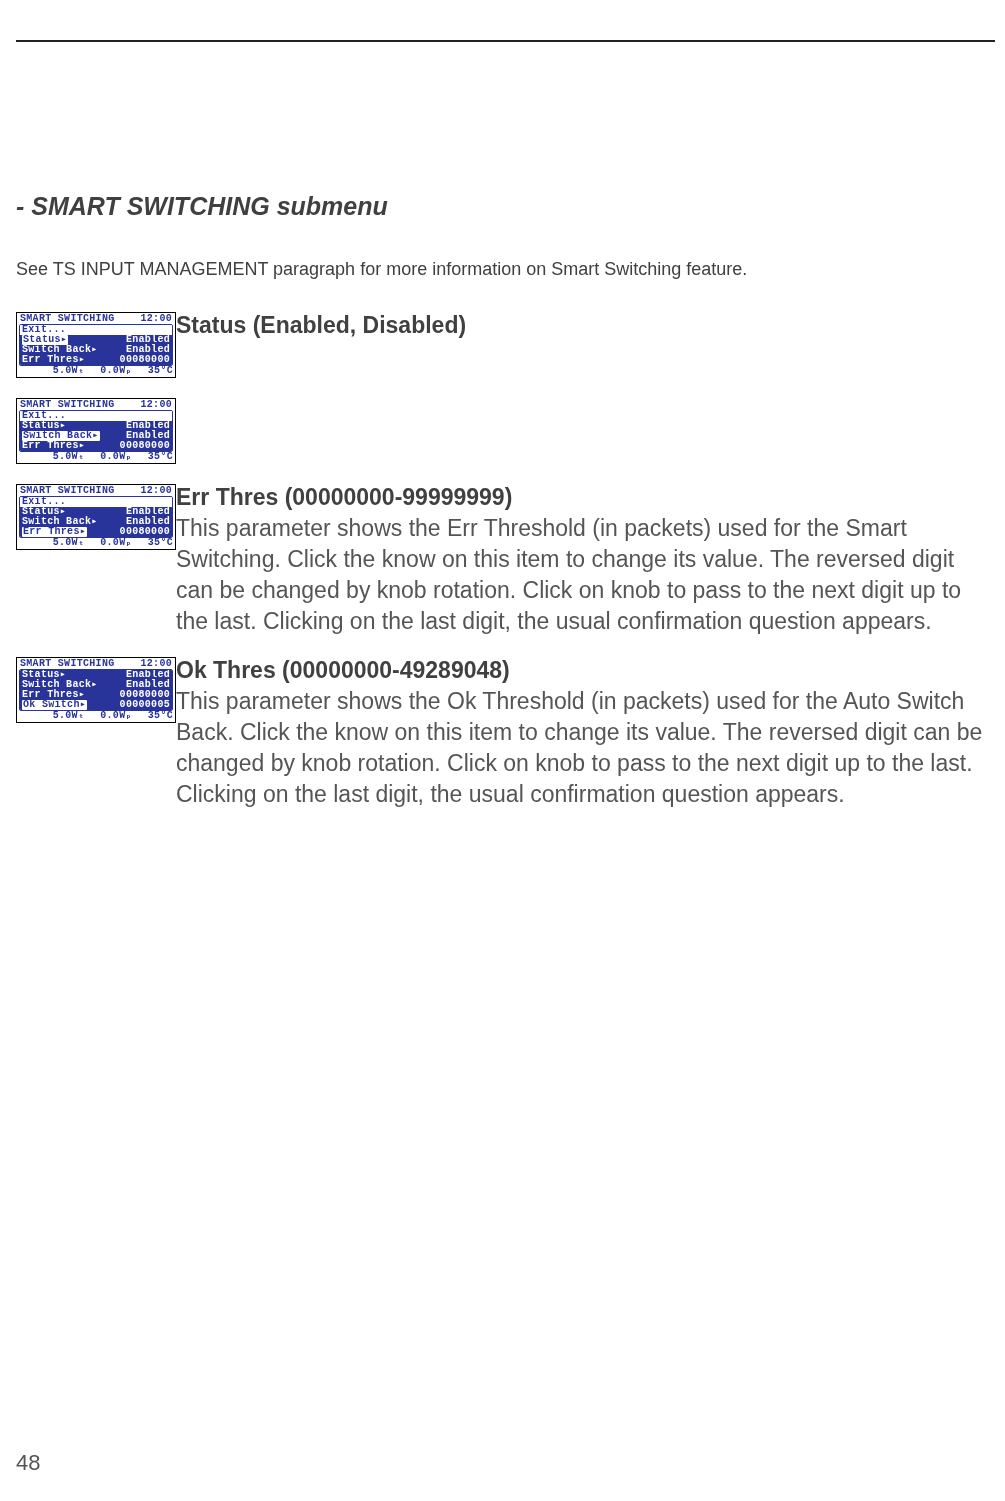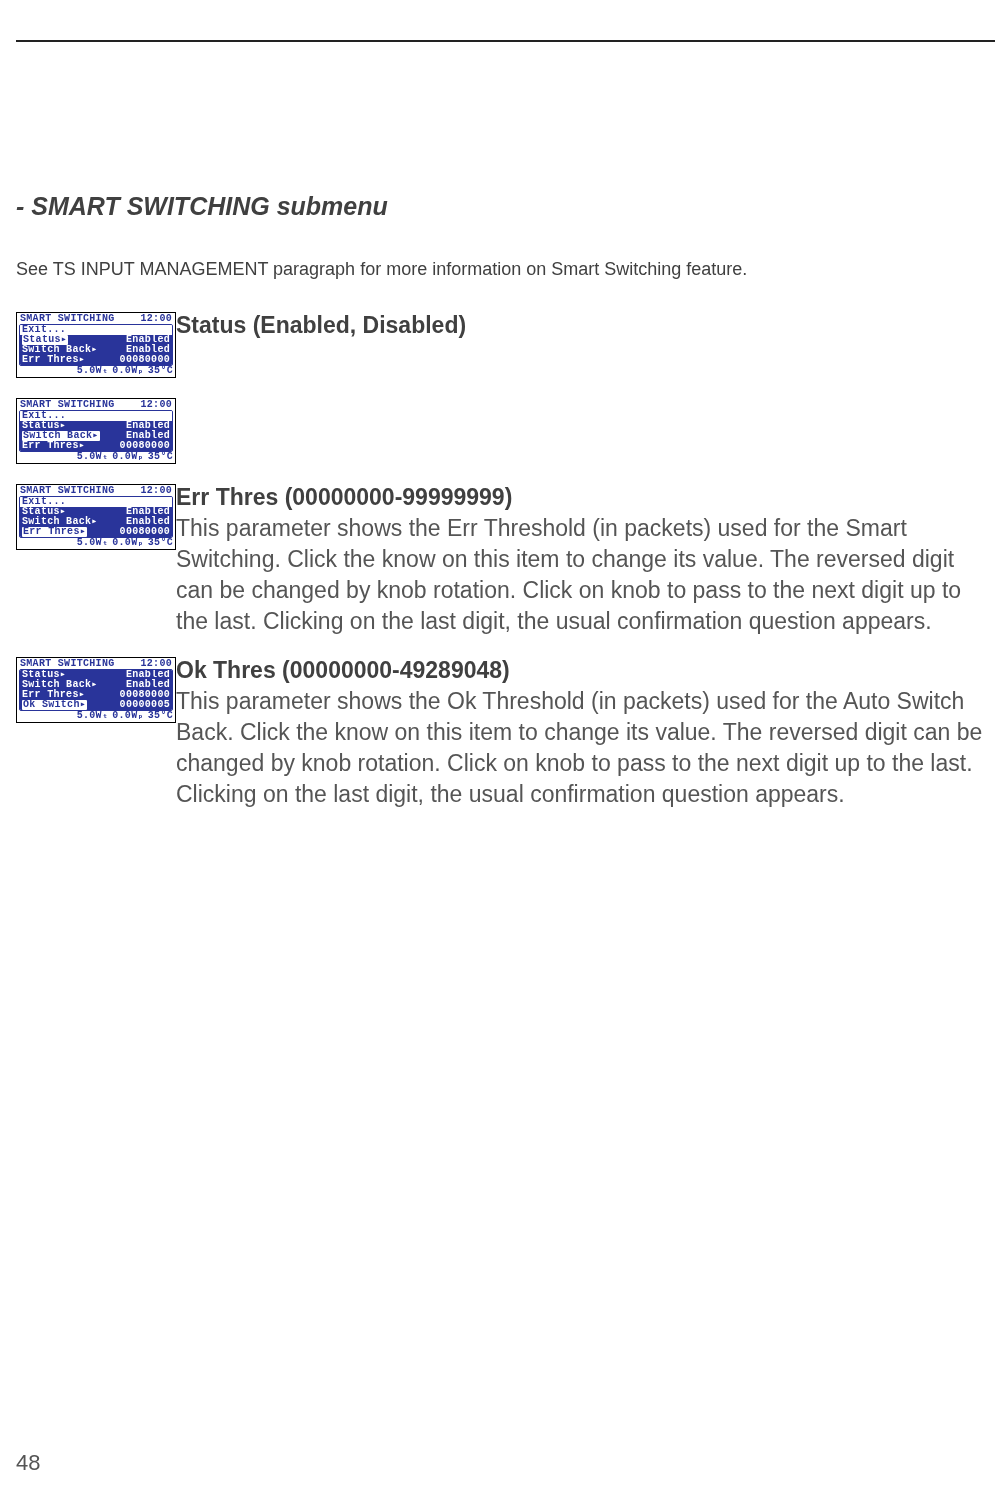--- a/index.html
+++ b/index.html
@@ -87,21 +87,21 @@
     background: #29349a;
     font-size: 10px;
     white-space: pre;
   }
   .lcd-row.sel .lcd-label { background:#fff; color:#29349a; padding: 0 1px; border-radius:1px;}
   .lcd-row.sel .lcd-value { color:#fff; }
   .lcd-row.exit { color:#29349a; background:#fff; }
   .lcd-footer {
     display:flex;
     justify-content: flex-end;
-    gap:4px;
+    gap:16px;
     color:#29349a;
     padding: 0 2px 1px 2px;
     font-size: 10px;
     font-weight: bold;
   }
   .lcd-footer span { white-space: nowrap; }
 
   .page-number {
     position: absolute;
     left: 16px;

